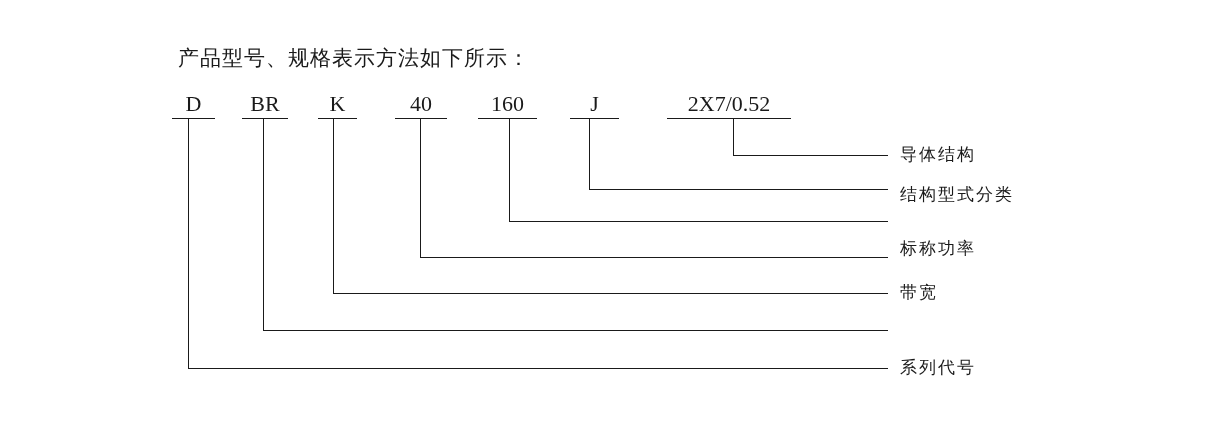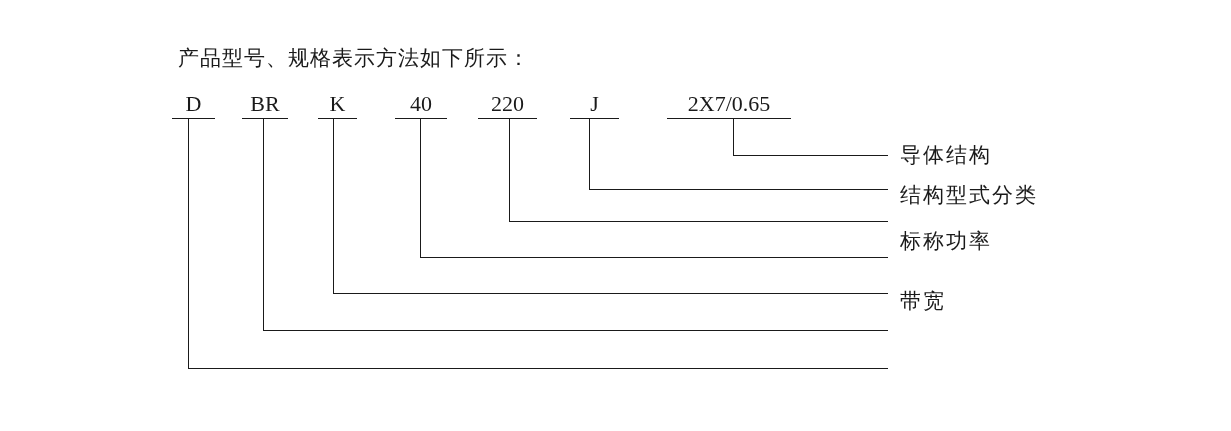--- a/index.html
+++ b/index.html
@@ -48,56 +48,57 @@
   }
   .lines polyline {
     fill: none;
     stroke: #1a1a1a;
     stroke-width: 1;
     shape-rendering: crispEdges;
   }
   .label {
     position: absolute;
     left: 900px;
-    font-size: 21px;
+    font-size: 17px;
     line-height: 26px;
     letter-spacing: 2px;
     white-space: nowrap;
   }
   .l0 { top: 142px; }
   .l1 { top: 176px; margin-top: 6px; }
   .l2 { top: 209px; }
-  .l3 { top: 228px; }
-  .l4 { top: 288px; text-align: center; }
+  .l3 { top: 236px; }
+  .l4 { top: 280px; text-align: center; }
   .l5 { top: 317px; }
   .l6 { top: 355px; }
 </style>
 </head>
 <body>
 
 <div class="canvas">
 
   <div class="title">产品型号、规格表示方法如下所示：</div>
 
   <div class="code c0">D</div>
   <div class="code c1">BR</div>
   <div class="code c2">K</div>
   <div class="code c3">40</div>
-  <div class="code c4">220</div>
+  <div class="code c4">160</div>
   <div class="code c5">J</div>
-  <div class="code c6">2X7/0.65</div>
+  <div class="code c6">2X7/0.52</div>
 
   <svg class="lines" width="1231" height="431" viewBox="0 0 1231 431">
     <polyline points="733,118 733,155 888,155"></polyline>
     <polyline points="589,118 589,189 888,189"></polyline>
     <polyline points="509,118 509,221 888,221"></polyline>
     <polyline points="420,118 420,257 888,257"></polyline>
     <polyline points="333,118 333,293 888,293"></polyline>
     <polyline points="263,118 263,330 888,330"></polyline>
     <polyline points="188,118 188,368 888,368"></polyline>
   </svg>
 
   <div class="label l0">导体结构</div>
   <div class="label l1">结构型式分类</div>
   <div class="label l3">标称功率</div>
   <div class="label l4">带宽</div>
+  <div class="label l6">系列代号</div>
 
 </div>
 
 </body></html>

